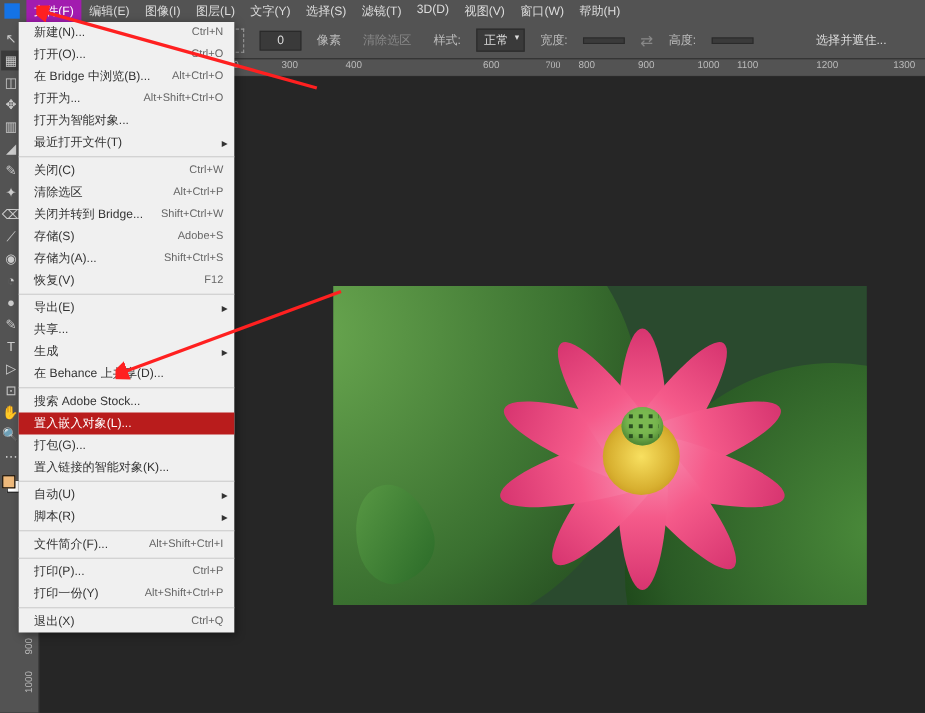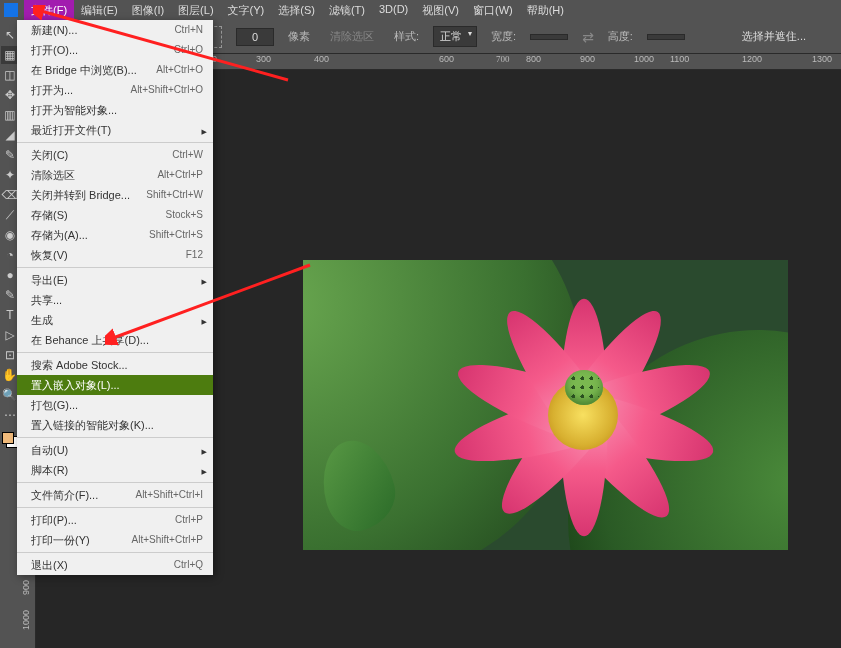--- a/index.html
+++ b/index.html
@@ -32,21 +32,21 @@
 .leaf1{position:absolute;width:420px;height:420px;background:radial-gradient(circle at 30% 30%,#6aa850,#3a7030 60%,#1a3a18);border-radius:50%;left:-140px;top:-100px;transform:rotate(-10deg)}
 .leaf2{position:absolute;width:380px;height:380px;background:radial-gradient(circle at 60% 40%,#4a8a3a,#2a5a25 60%,#0a2808);border-radius:50%;right:-160px;bottom:-160px}
 .bud{position:absolute;left:20px;bottom:20px;width:70px;height:90px;background:linear-gradient(135deg,#5a9a45,#2a6a28);border-radius:50% 50% 60% 40%/60% 60% 40% 40%;transform:rotate(-15deg)}
 .flower{position:absolute;left:120px;top:25px;width:340px;height:240px}
 .petal{position:absolute;width:110px;height:55px;background:linear-gradient(90deg,#f8a0be 0%,#f55a8a 50%,#d73570 100%);border-radius:10% 80% 80% 10%/50%;transform-origin:10% 50%}
 .center{position:absolute;left:125px;top:95px;width:70px;height:70px;background:radial-gradient(circle,#f8e060 0%,#d8b030 60%,#b88010 100%);border-radius:50%}
 .seedpod{position:absolute;left:142px;top:85px;width:38px;height:35px;background:#7ab850;border-radius:50%;box-shadow:inset 0 -4px 8px #4a8030}
 .seedpod:before{content:"";position:absolute;inset:4px;background-image:radial-gradient(#2a5020 2px,transparent 2px);background-size:9px 9px}
 .dropdown{position:absolute;left:17px;top:20px;width:196px;background:#f0f0f0;color:#333;box-shadow:2px 2px 8px rgba(0,0,0,.4);z-index:100}
 .dropdown .item{display:flex;justify-content:space-between;padding:2px 10px 2px 14px;line-height:16px;cursor:default;position:relative}
-.dropdown .item.hi{background:#4d7c0f;color:#fff}
+.dropdown .item.hi{background:#b91c1c;color:#fff}
 .dropdown .item.sub:after{content:"▶";font-size:7px;position:absolute;right:6px;top:4px}
 .dropdown .sep{height:1px;background:#ccc;margin:2px 0}
 .dropdown .sc{color:#666;font-size:10px}
 .arrow{position:absolute;z-index:200;pointer-events:none}
 .arrow svg{display:block}
 </style>
 </head>
 <body>
 
 <div class="menubar">
@@ -183,21 +183,21 @@
     <div class="item">
       <span>清除选区</span>
       <span class="sc">Alt+Ctrl+P</span>
     </div>
     <div class="item">
       <span>关闭并转到 Bridge...</span>
       <span class="sc">Shift+Ctrl+W</span>
     </div>
     <div class="item">
       <span>存储(S)</span>
-      <span class="sc">Stock+S</span>
+      <span class="sc">Adobe+S</span>
     </div>
     <div class="item">
       <span>存储为(A)...</span>
       <span class="sc">Shift+Ctrl+S</span>
     </div>
     <div class="item">
       <span>恢复(V)</span>
       <span class="sc">F12</span>
     </div>
     <div class="sep"></div>

